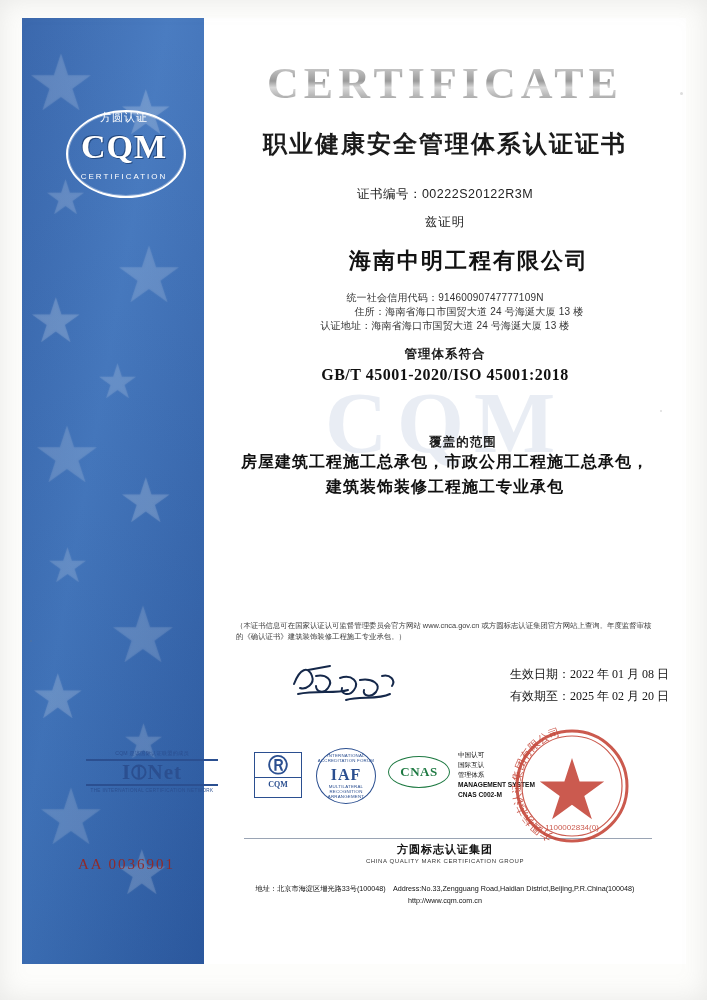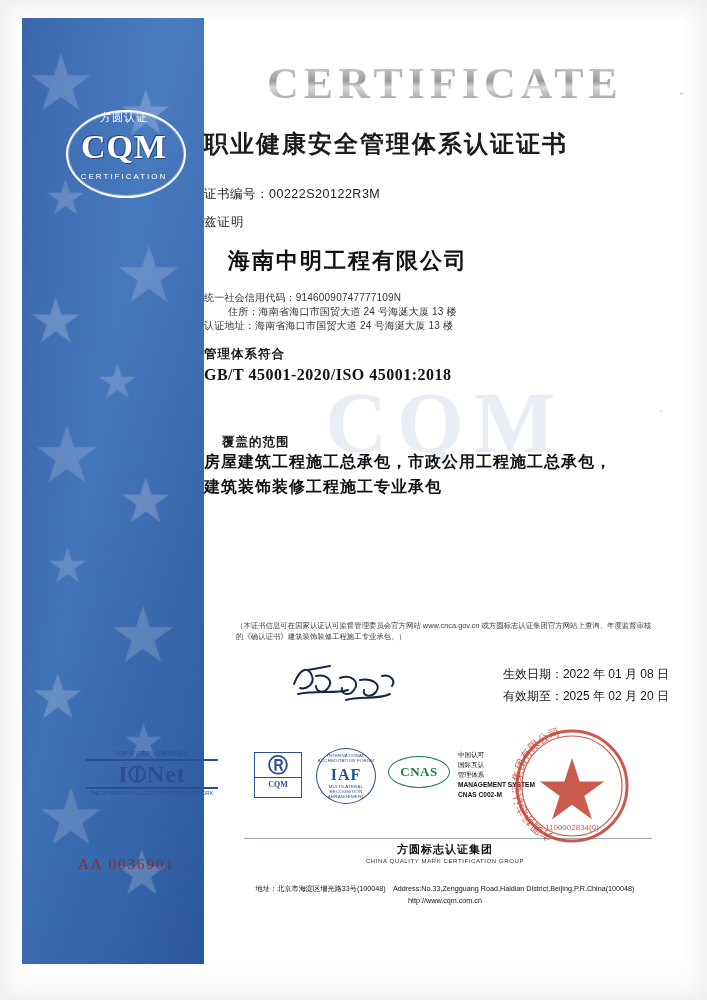--- a/index.html
+++ b/index.html
@@ -141,21 +141,21 @@
     letter-spacing: 5px;
     color: transparent;
     background: linear-gradient(180deg,#e9e9e9 0%,#9a9a9a 45%,#d9d9d9 58%,#7e7e7e 100%);
     -webkit-background-clip: text;
     background-clip: text;
     white-space: nowrap;
     z-index: 6;
   }
 
   
-  .t { position: absolute; width: 482px; left: 204px; text-align: left; z-index: 8; }
+  .t { position: absolute; width: 482px; left: 204px; text-align: center; z-index: 8; }
 
   .title-cn {
     top: 128px;
     font-family: "Liberation Serif", serif;
     font-weight: bold;
     font-size: 24px;
     letter-spacing: 2px;
     color: #1b1b1b;
   }
   .cert-no {
@@ -245,21 +245,21 @@
   .dates {
     position: absolute;
     right: 38px;
     top: 664px;
     text-align: left;
     font-size: 12px;
     color: #141414;
     line-height: 1.8;
     z-index: 9;
   }
-  .dates div { white-space: nowrap; }
+  .dates div { white-space: nowrap; font-family: Liberation Serif, serif; }
 
   
   .signature {
     position: absolute;
     left: 286px;
     top: 660px;
     width: 120px;
     height: 52px;
     z-index: 9;
   }
@@ -287,21 +287,21 @@
     color: #2b4f90;
     letter-spacing: 0.2px;
     white-space: nowrap;
   }
   .ionet .ion-main {
     margin-top: 2px;
     border-top: 2px solid #2b4f90;
     border-bottom: 2px solid #2b4f90;
     font-family: "Liberation Serif", serif;
     font-weight: bold;
-    font-size: 24px;
+    font-size: 21px;
     color: #2b4f90;
     letter-spacing: 1px;
     line-height: 1.1;
   }
   .ionet .ion-bottom {
     margin-top: 2px;
     font-size: 4.6px;
     color: #2b4f90;
     letter-spacing: 0.4px;
     white-space: nowrap;

